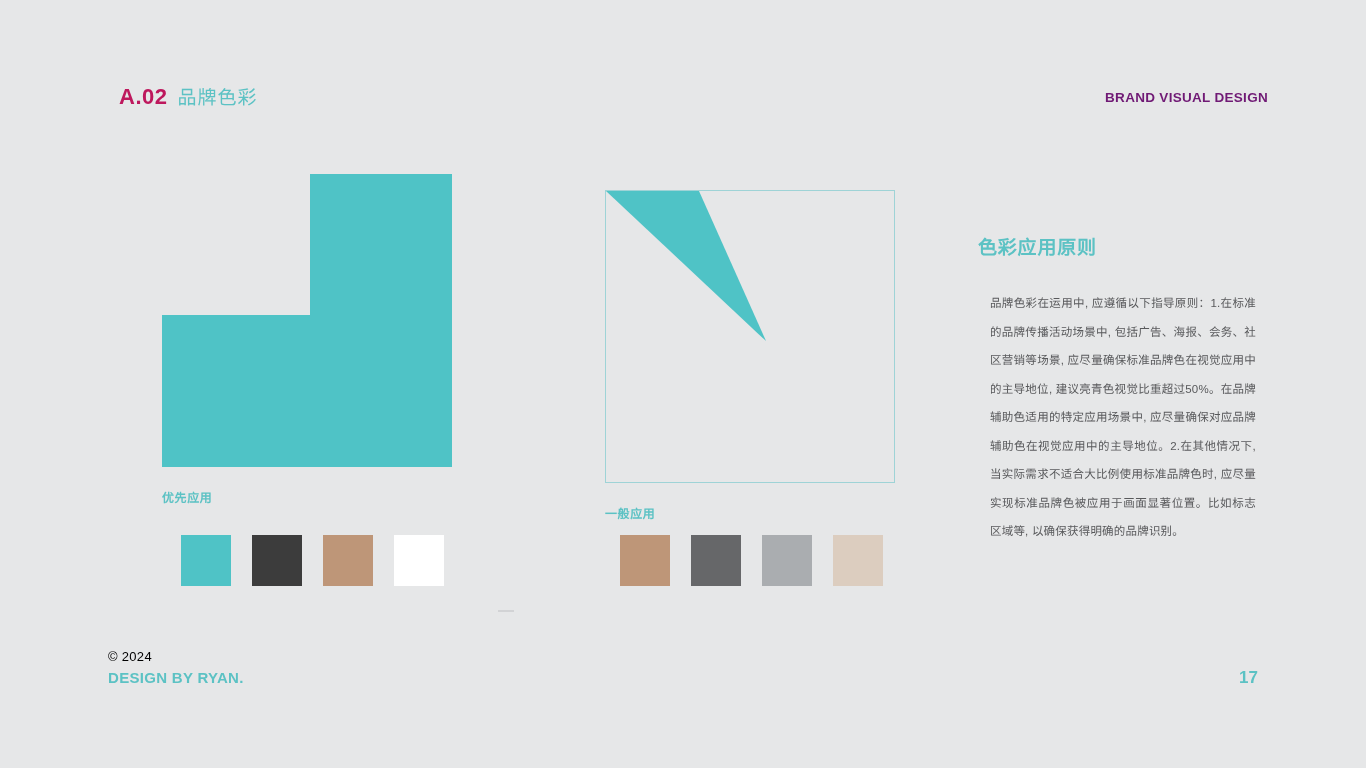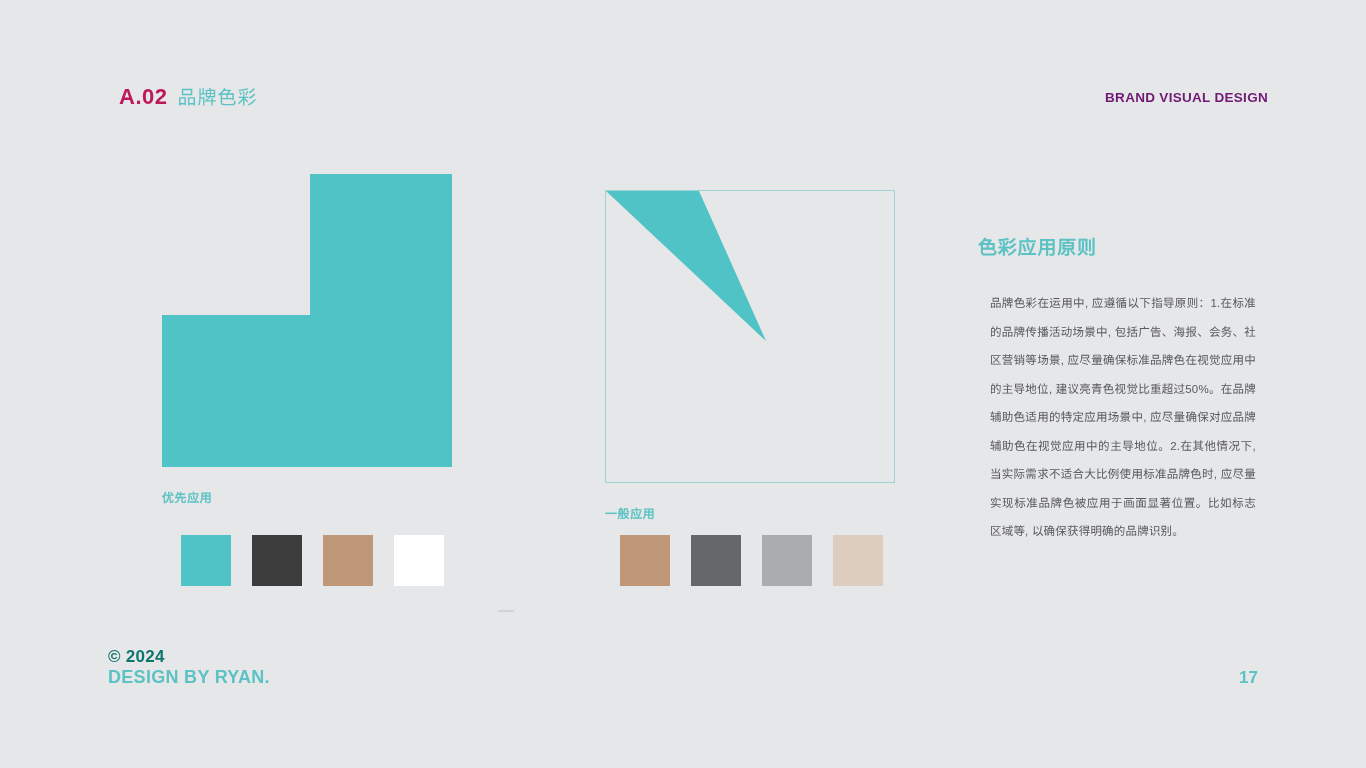--- a/index.html
+++ b/index.html
@@ -153,27 +153,27 @@
   }
 
   
   .footer-left {
     position: absolute;
     left: 108px;
     top: 646px;
     line-height: 21px;
   }
   .footer-year {
-    font-size: 17px;
-    font-weight: bold;
-    color: #0f766e;
+    font-size: 13px;
+    font-weight: normal;
+    color: #000000;
     letter-spacing: 0.3px;
   }
   .footer-credit {
-    font-size: 18px;
+    font-size: 15px;
     font-weight: bold;
     color: #5cc2c4;
     letter-spacing: 0.3px;
   }
   .footer-page {
     position: absolute;
     right: 108px;
     top: 668px;
     font-size: 17px;
     font-weight: bold;

